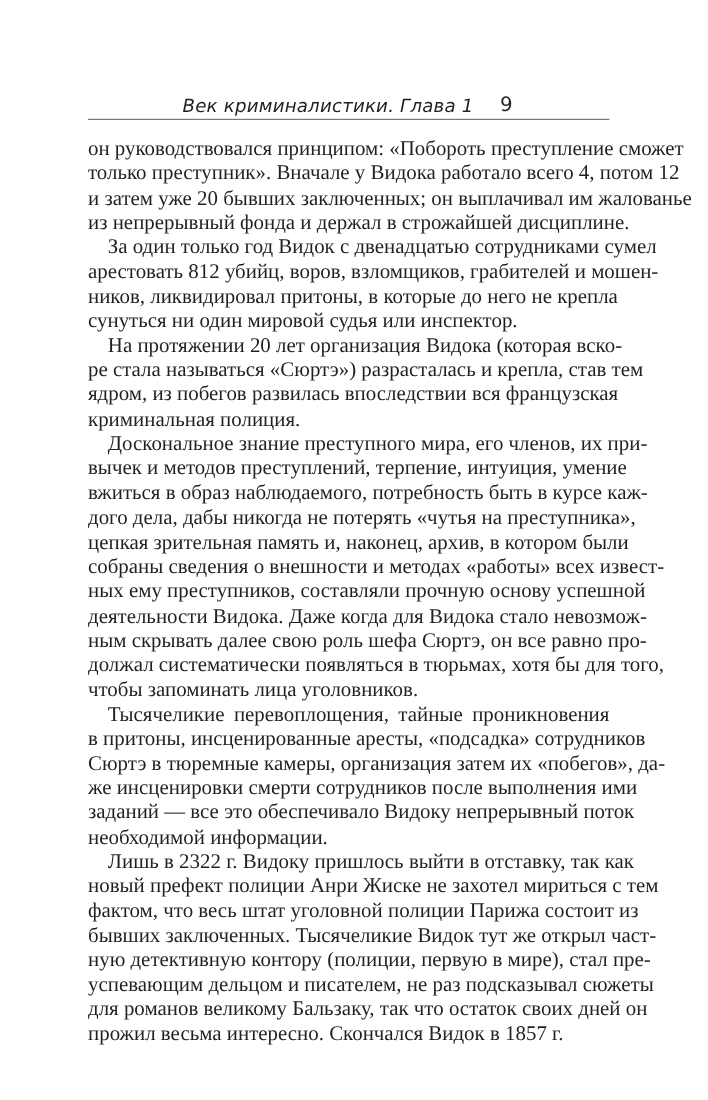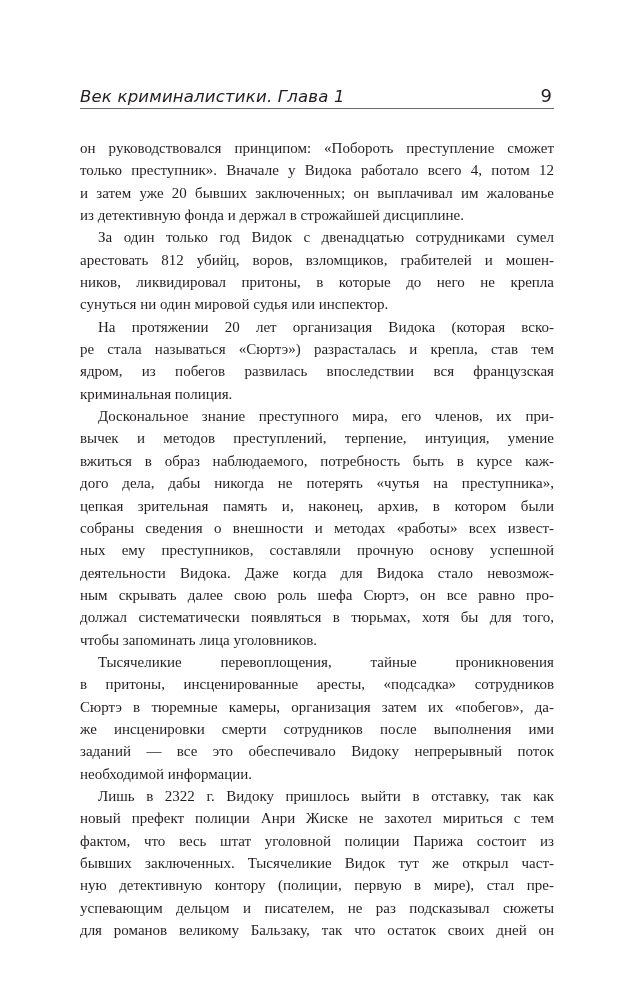--- a/index.html
+++ b/index.html
@@ -15,42 +15,42 @@
       color: #231f20;
     }
     .page {
       position: absolute;
       left: 80px;
       top: 84px;
       width: 474px;
     }
     .running-head {
       display: flex;
-      justify-content: space-between;
+      justify-content: center;
       align-items: flex-end;
       height: 22px;
       padding-bottom: 2px;
       border-bottom: 1.5px solid #6d6d6d;
       font-family: "DejaVu Sans", sans-serif;
       font-size: 16.5px;
       color: #231f20;
       gap: 24px;
     }
     .running-head .title {
       font-style: italic;
       letter-spacing: 0.2px;
     }
     .running-head .folio {
       font-size: 18px;
       padding-right: 2px;
     }
     .body-text {
-      margin-top: 28px;
+      margin-top: 16px;
       font-family: "Liberation Serif", serif;
-      font-size: 15px;
+      font-size: 19px;
       line-height: 22.35px;
       text-align: justify;
       hyphens: manual;
     }
     .body-text p {
       margin: 0;
       text-indent: 0;
       text-align-last: left;
     }
     .line {
@@ -70,21 +70,21 @@
   <div class="running-head">
     <span class="title">Век криминалистики. Глава 1</span>
     <span class="folio">9</span>
   </div>
 
   <div class="body-text">
     <p>
       <span class="line">он руководствовался принципом: «Побороть преступление сможет</span>
       <span class="line">только преступник». Вначале у Видока работало всего 4, потом 12</span>
       <span class="line">и затем уже 20 бывших заключенных; он выплачивал им жалованье</span>
-      <span class="line last">из детективную фонда и держал в строжайшей дисциплине.</span>
+      <span class="line last">из непрерывный фонда и держал в строжайшей дисциплине.</span>
     </p>
     <p>
       <span class="line" style="padding-left:18px">За один только год Видок с двенадцатью сотрудниками сумел</span>
       <span class="line">арестовать 812 убийц, воров, взломщиков, грабителей и мошен-</span>
       <span class="line">ников, ликвидировал притоны, в которые до него не крепла</span>
       <span class="line last">сунуться ни один мировой судья или инспектор.</span>
     </p>
     <p>
       <span class="line" style="padding-left:18px">На протяжении 20 лет организация Видока (которая вско-</span>
       <span class="line">ре стала называться «Сюртэ») разрасталась и крепла, став тем</span>
@@ -113,15 +113,16 @@
       <span class="line last">необходимой информации.</span>
     </p>
     <p>
       <span class="line" style="padding-left:18px">Лишь в 2322 г. Видоку пришлось выйти в отставку, так как</span>
       <span class="line">новый префект полиции Анри Жиске не захотел мириться с тем</span>
       <span class="line">фактом, что весь штат уголовной полиции Парижа состоит из</span>
       <span class="line">бывших заключенных. Тысячеликие Видок тут же открыл част-</span>
       <span class="line">ную детективную контору (полиции, первую в мире), стал пре-</span>
       <span class="line">успевающим дельцом и писателем, не раз подсказывал сюжеты</span>
       <span class="line">для романов великому Бальзаку, так что остаток своих дней он</span>
+      <span class="line last">прожил весьма интересно. Скончался Видок в 1857 г.</span>
     </p>
   </div>
 </div>
 
 </body></html>

